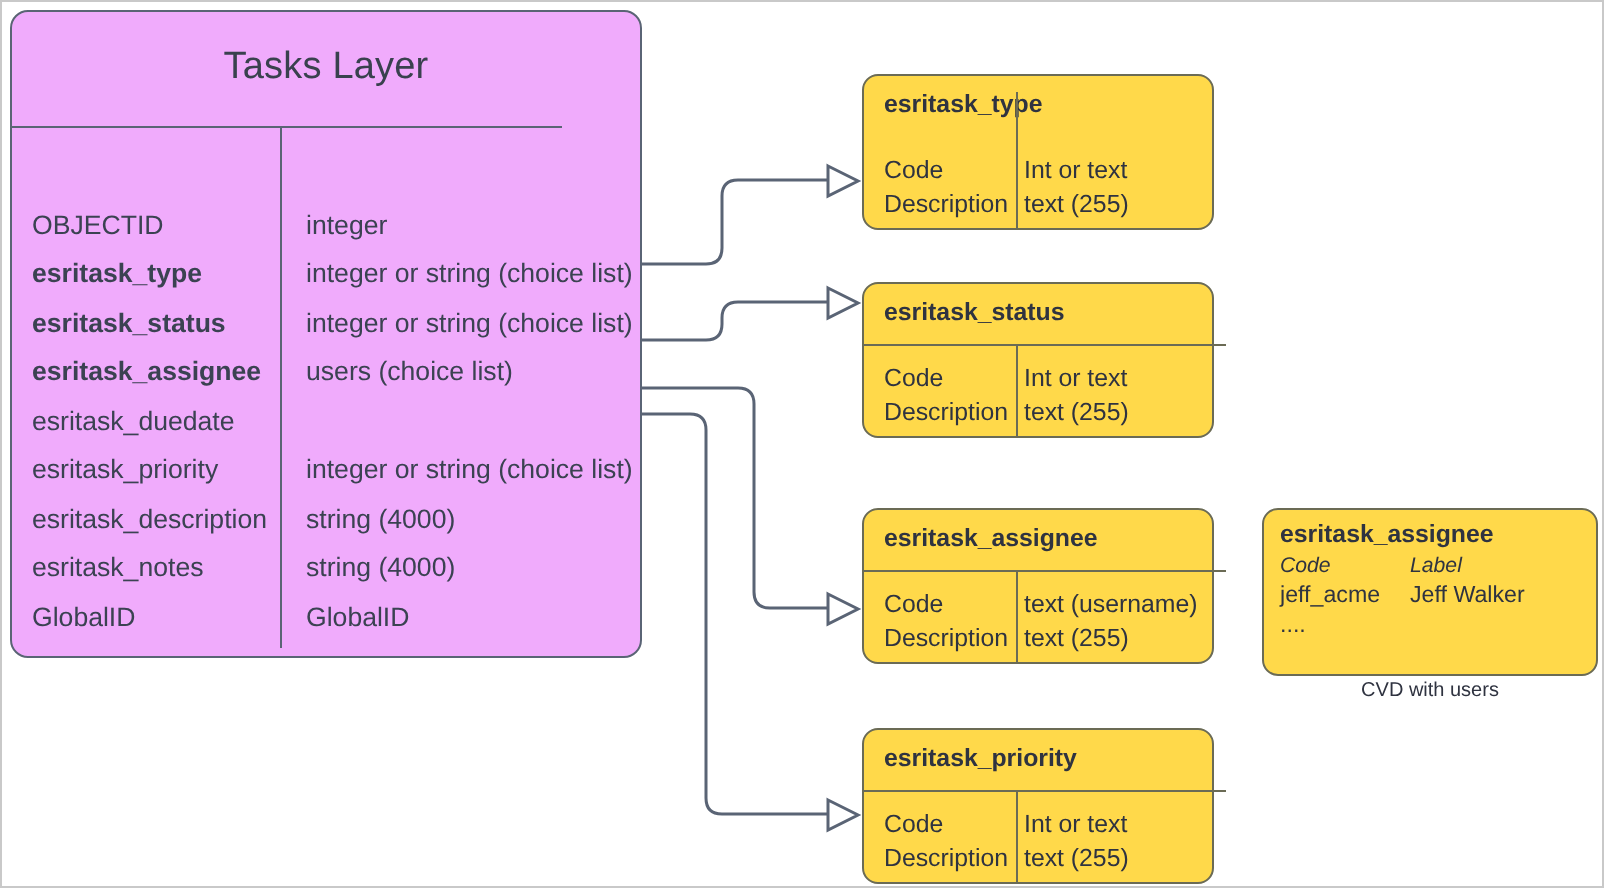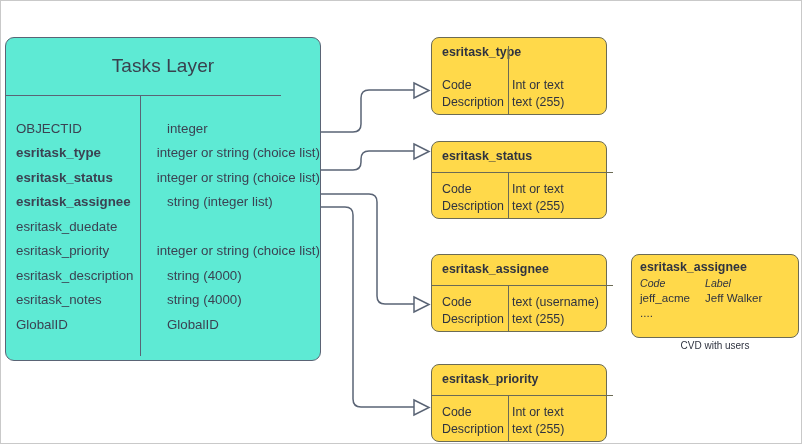--- a/index.html
+++ b/index.html
@@ -18,24 +18,23 @@
     background: #ffffff;
     overflow: hidden;
     box-sizing: border-box;
     border: 1px solid #c9c9c9;
   }
 
   
   .entity {
     position: absolute;
     box-sizing: border-box;
-    background: #5eead4;
+    background: #f0abfc;
     border: 1.6px solid #5a6475;
     border-radius: 9px;
-    margin-top: 32px;
   }
   #tasks-layer {
     left: 4px;
     top: 4px;
     width: 316px;
     height: 324px;
   }
   .entity-title {
     position: absolute;
     left: 0;
@@ -60,41 +59,41 @@
     position: absolute;
     left: 134px;
     top: 58px;
     width: 0;
     bottom: 4px;
     border-left: 1.6px solid #5a6475;
   }
   .field-list {
     position: absolute;
     left: 0;
-    top: 78px;
+    top: 94px;
     width: 100%;
   }
   .field-row {
     display: flex;
     height: 24.5px;
     align-items: center;
     font-size: 13.3px;
     color: #3b4252;
   }
   .field-name {
     width: 134px;
     box-sizing: border-box;
     padding-left: 10px;
     white-space: nowrap;
   }
   .field-name.bold { font-weight: bold; }
   .field-type {
     flex: 1;
     box-sizing: border-box;
-    padding-left: 27px;
+    padding-left: 13px;
     white-space: nowrap;
   }
 
   
   .dtable {
     position: absolute;
     box-sizing: border-box;
     background: #FFD94A;
     border: 1.4px solid #6b6b55;
     border-radius: 8px;
@@ -219,21 +218,21 @@
         <span class="field-type">integer or string (choice list)</span>
       </div>
 
       <div class="field-row">
         <span class="field-name bold">esritask_status</span>
         <span class="field-type">integer or string (choice list)</span>
       </div>
 
       <div class="field-row">
         <span class="field-name bold">esritask_assignee</span>
-        <span class="field-type">string (integer list)</span>
+        <span class="field-type">users (choice list)</span>
       </div>
 
       <div class="field-row">
         <span class="field-name">esritask_duedate</span>
       </div>
 
       <div class="field-row">
         <span class="field-name">esritask_priority</span>
         <span class="field-type">integer or string (choice list)</span>
       </div>

